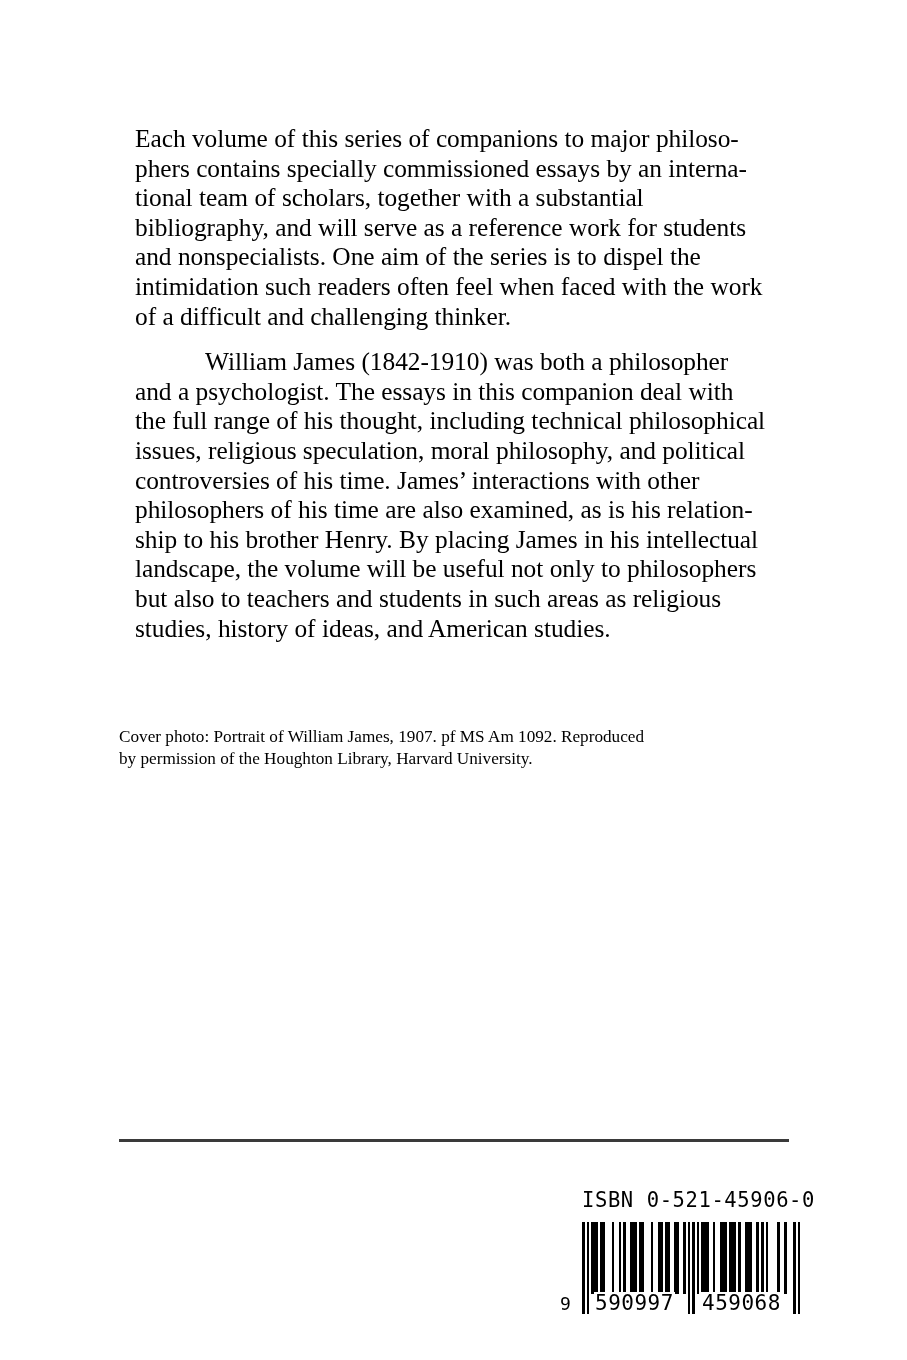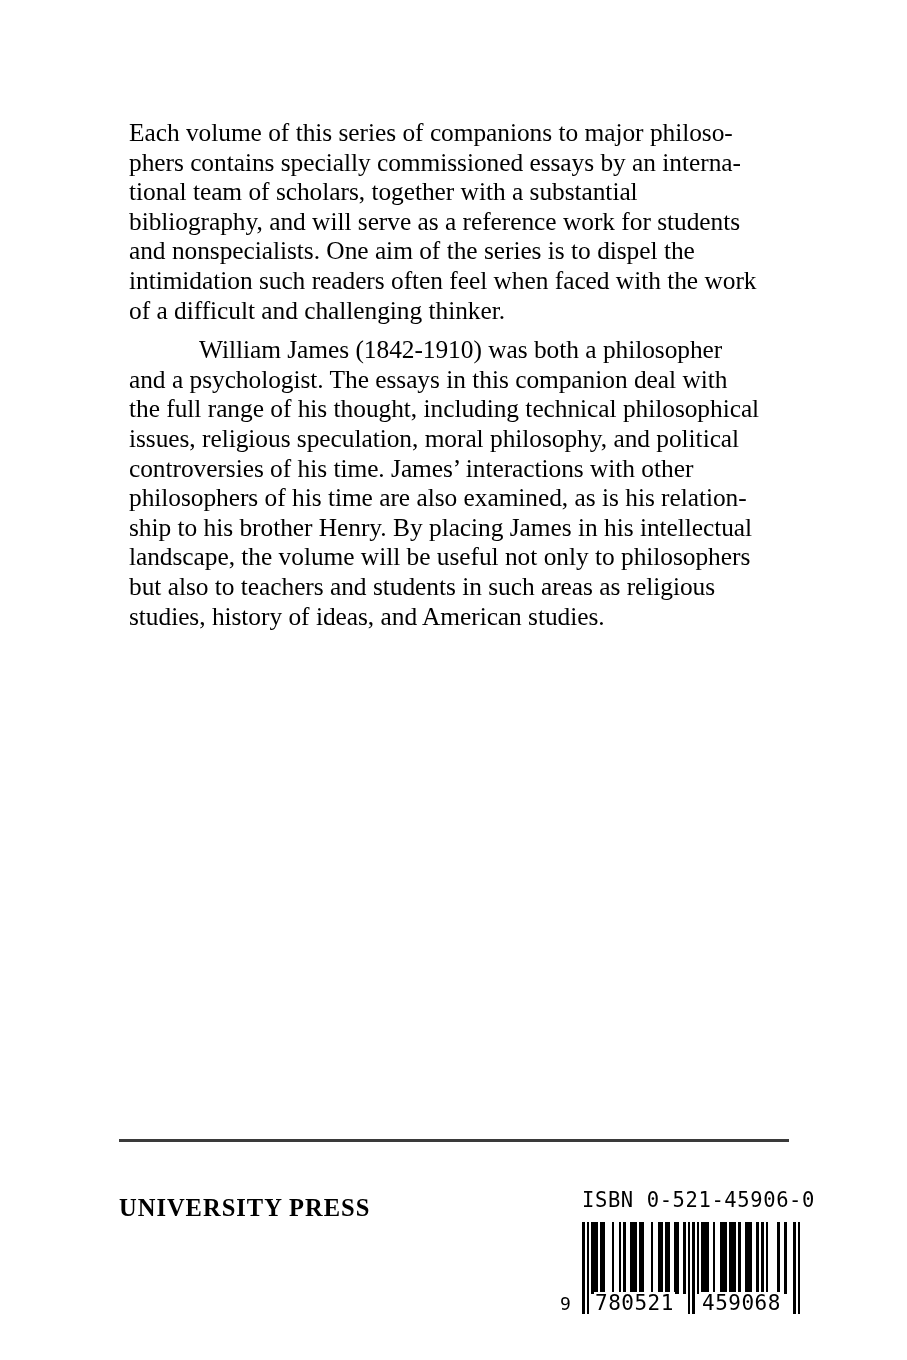--- a/index.html
+++ b/index.html
@@ -25,21 +25,21 @@
   }
 
   
   .blurb {
     position: absolute;
     left: 119px;
     top: 108px;
     width: 675px;
   }
   .blurb p {
-    margin: 10px;
+    margin: 16px;
     font-size: 25.4px;
     line-height: 29.6px;
     text-align: left;
     letter-spacing: -0.05px;
     word-spacing: 0.1px;
     -webkit-hyphens: none;
     hyphens: none;
     white-space: pre-line;
   }
   .blurb p.indent {
@@ -185,25 +185,28 @@
 the full range of his thought, including technical philosophical
 issues, religious speculation, moral philosophy, and political
 controversies of his time. James’ interactions with other
 philosophers of his time are also examined, as is his relation-
 ship to his brother Henry. By placing James in his intellectual
 landscape, the volume will be useful not only to philosophers
 but also to teachers and students in such areas as religious
 studies, history of ideas, and American studies.</p>
   </div>
 
+  <div class="credit">
+    <p>Cover photo: Portrait of William James, 1907. pf MS Am 1092. Reproduced
+by permission of the Houghton Library, Harvard University.</p>
+  </div>
 
   <div class="rule"></div>
 
   <div class="publisher">
-    <div class="pub-sub">UNIVERSITY PRESS</div>
   </div>
 
   <div class="isbn-block">
     <div class="isbn-text">ISBN 0-521-45906-0</div>
     <div class="barcode-wrap">
       <div class="barcode-bars" id="barcode-bars">
           <span class="bar tall" style="left:0.000px;width:2.645px"></span>
           <span class="bar tall" style="left:4.589px;width:2.645px"></span>
           <span class="bar short" style="left:9.179px;width:2.645px"></span>
           <span class="bar short" style="left:11.474px;width:2.645px"></span>
@@ -246,19 +249,19 @@
           <span class="bar short" style="left:174.400px;width:2.645px"></span>
           <span class="bar short" style="left:178.989px;width:2.645px"></span>
           <span class="bar short" style="left:183.579px;width:2.645px"></span>
           <span class="bar short" style="left:195.053px;width:2.645px"></span>
           <span class="bar short" style="left:201.937px;width:2.645px"></span>
           <span class="bar tall" style="left:211.116px;width:2.645px"></span>
           <span class="bar tall" style="left:215.705px;width:2.645px"></span>
         </div>
       <div class="ean-left-digit">9</div>
       <div class="ean-digits">
-        <span class="ean-group g1">780521</span>
+        <span class="ean-group g1">590997</span>
         <span class="ean-group g2">459068</span>
       </div>
     </div>
   </div>
 
 </div>
 
 </body></html>

